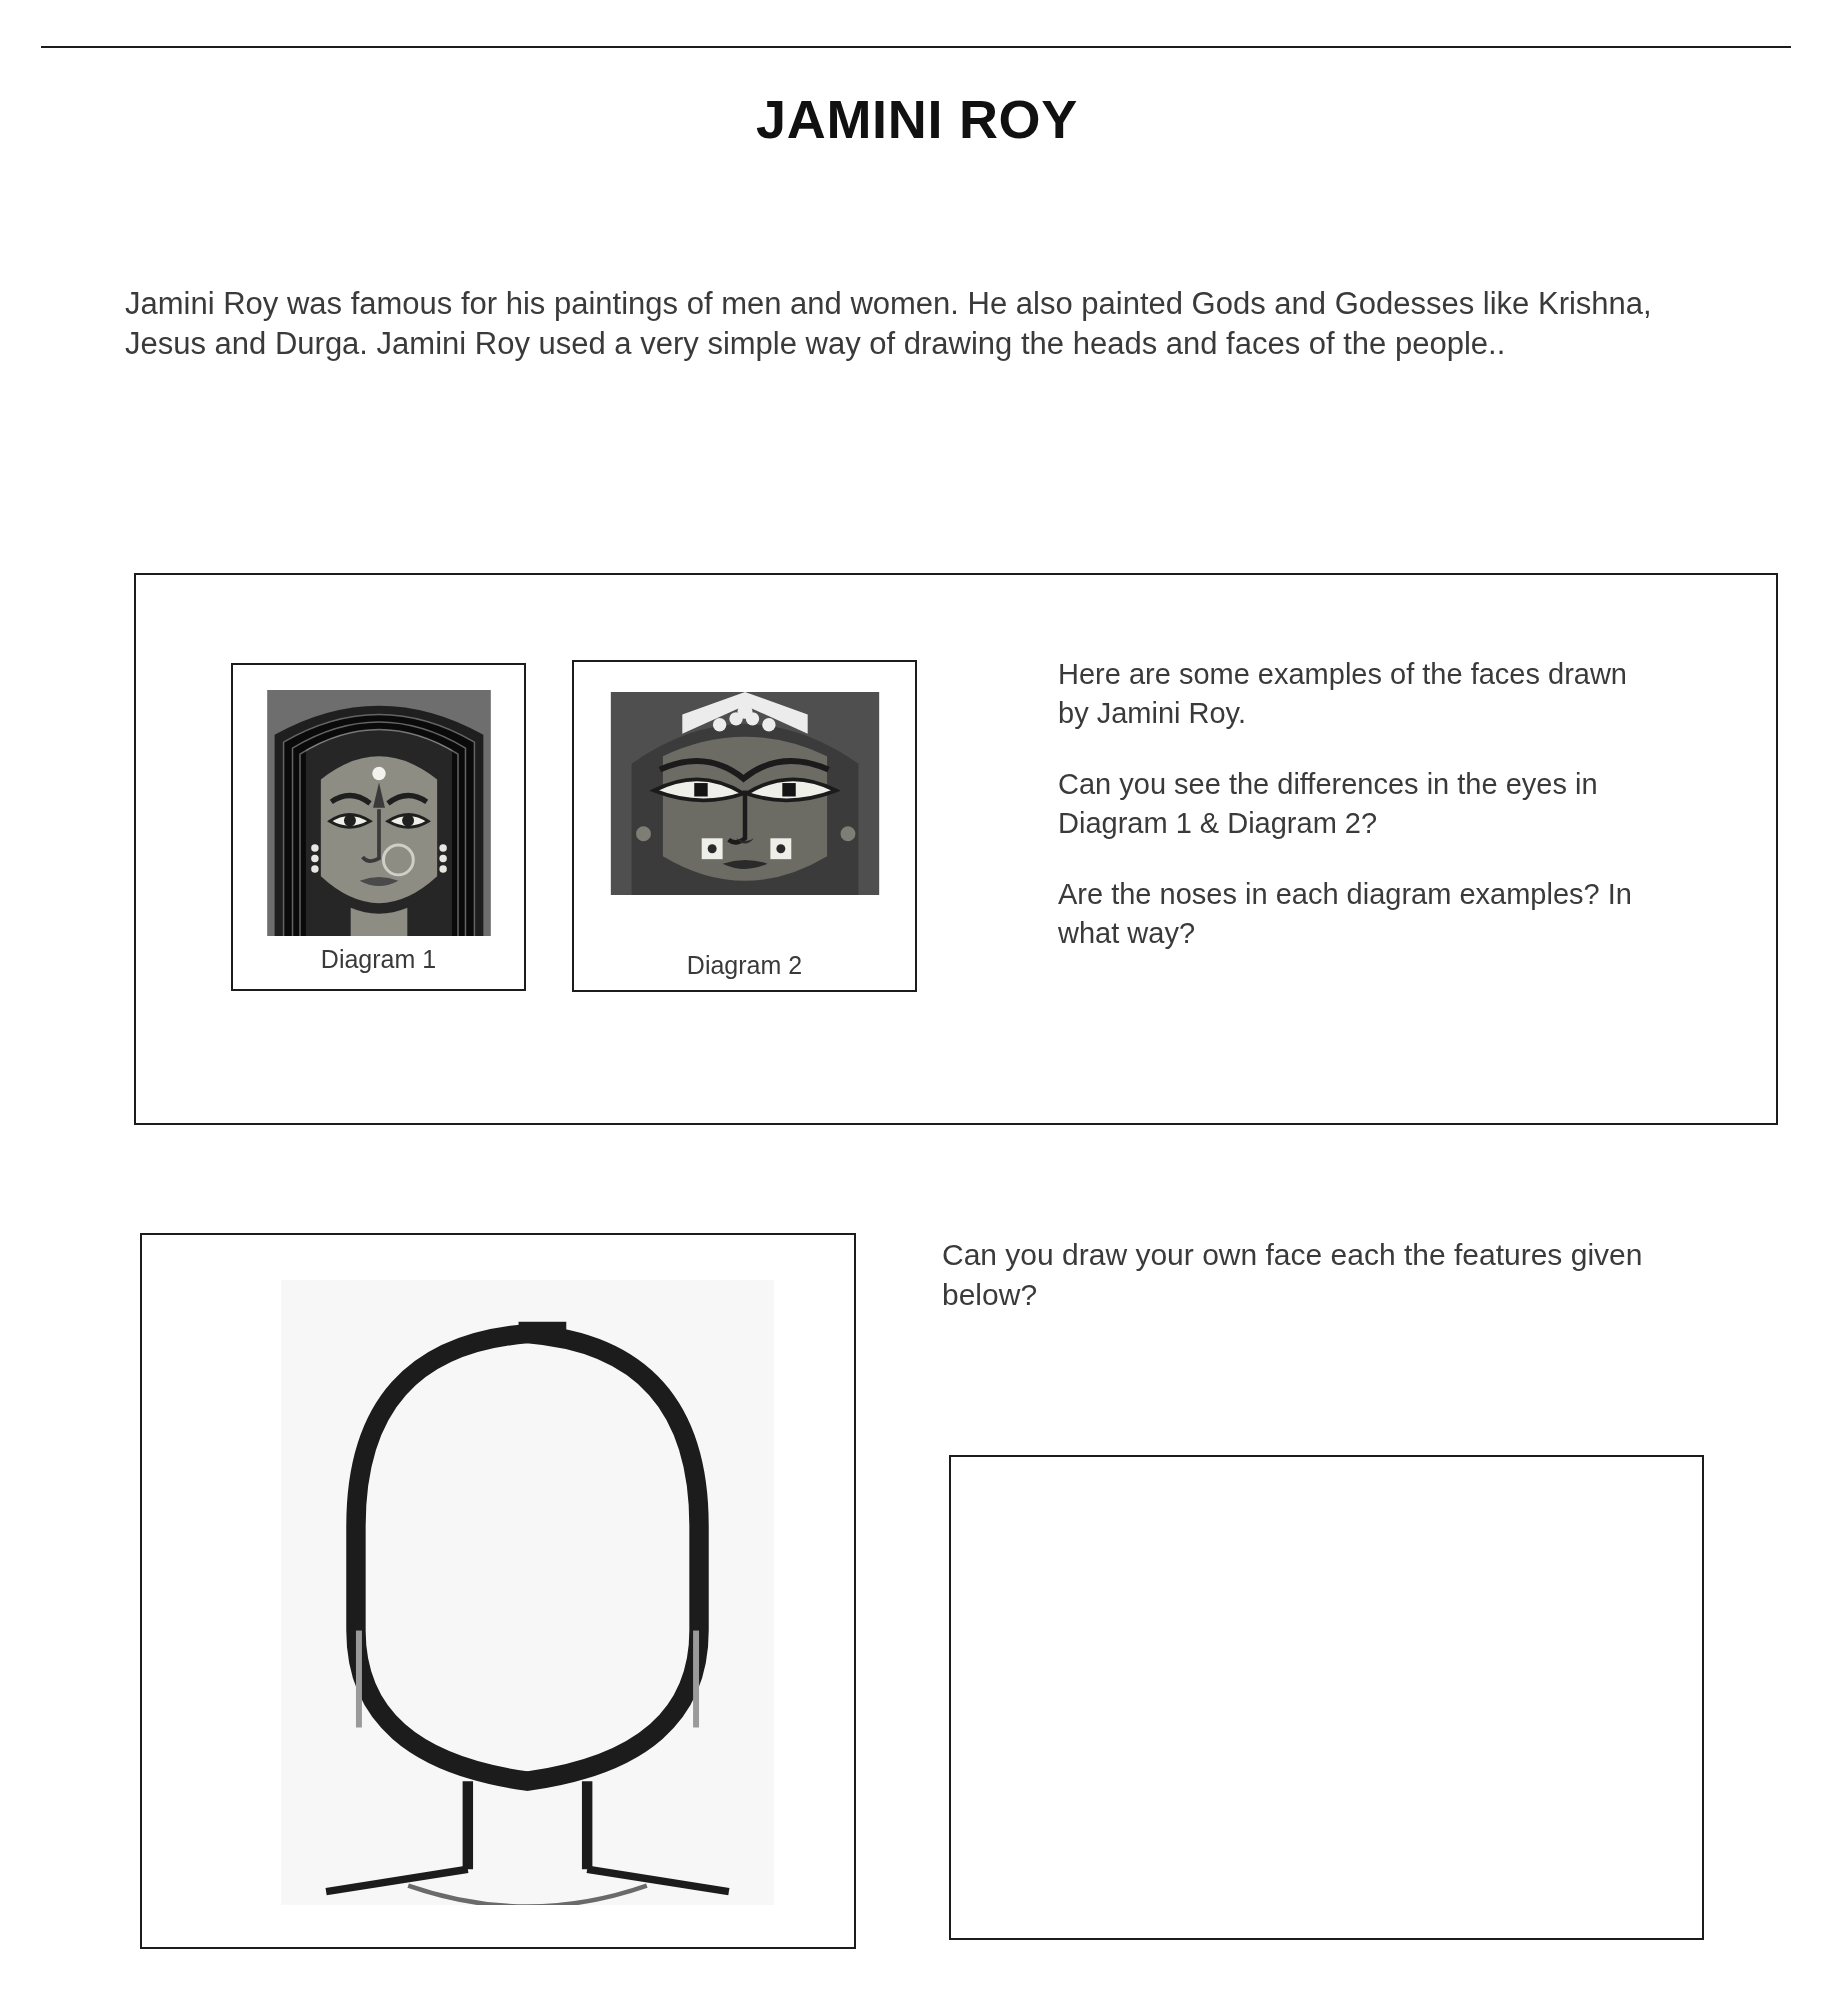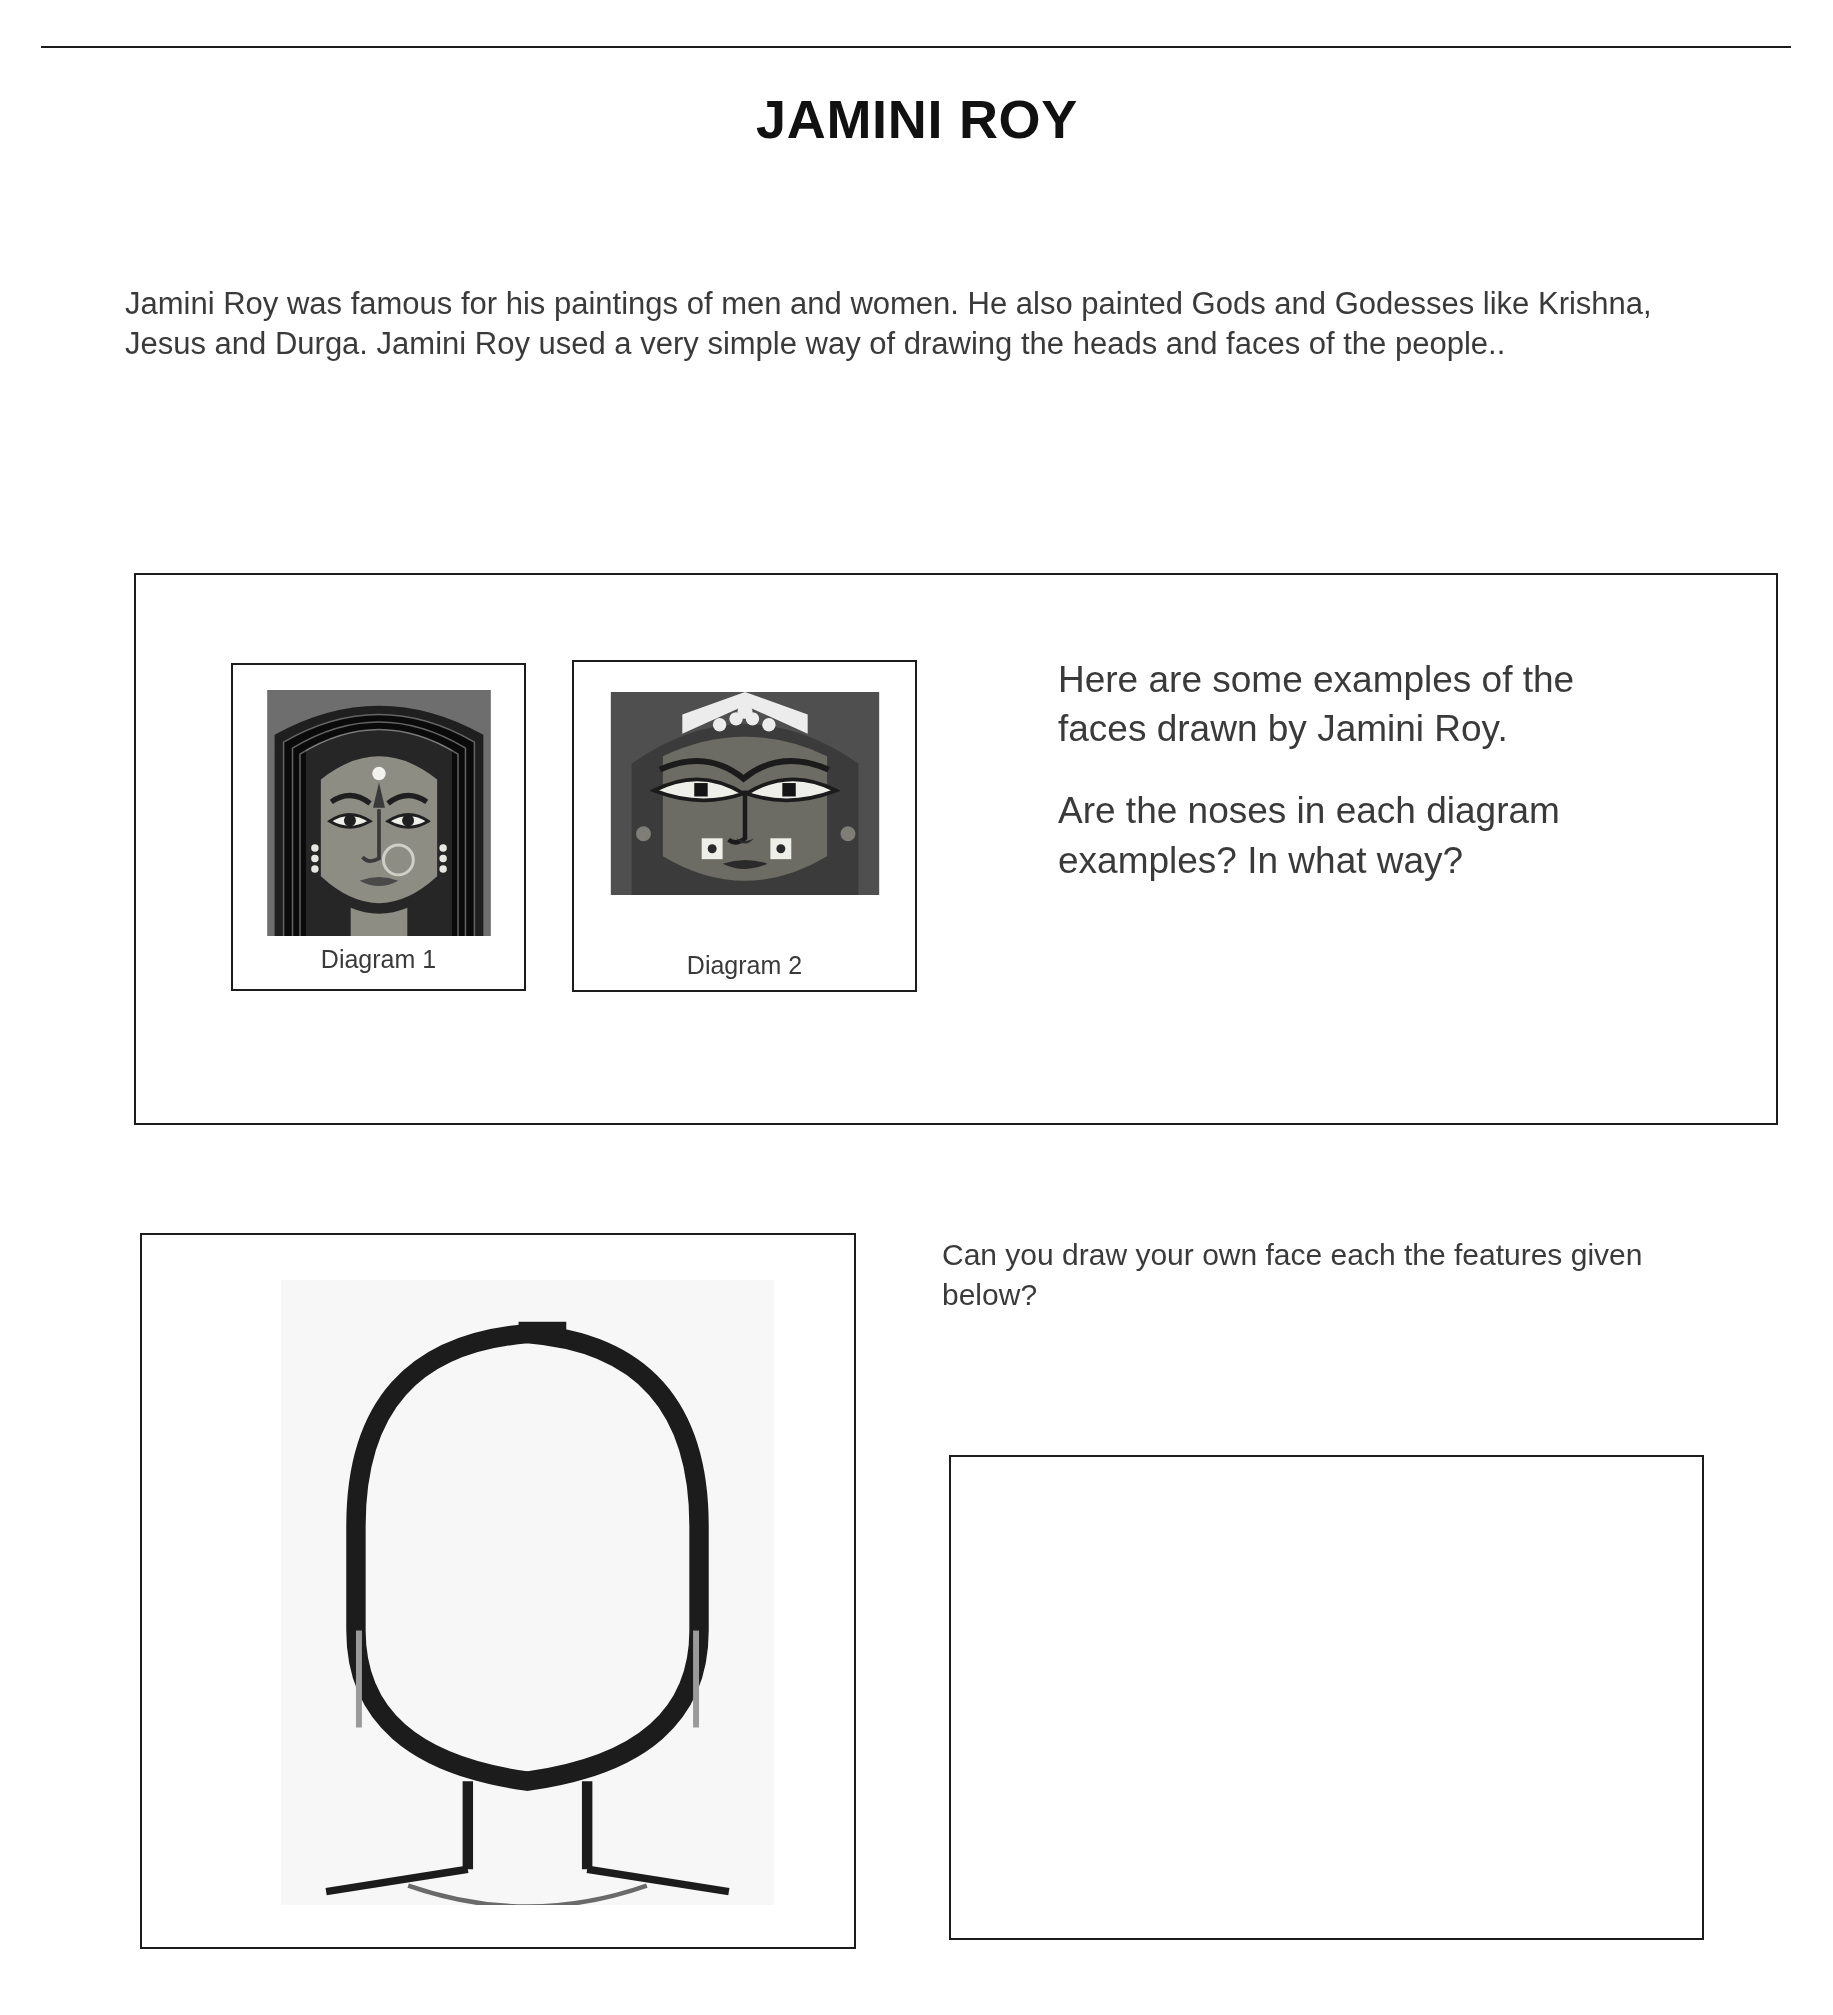--- a/index.html
+++ b/index.html
@@ -96,21 +96,21 @@
     overflow: hidden;
   }
   .fig1 .fig-img { top: 25px; width: 224px; height: 246px; }
   .fig2 .fig-img { top: 30px; width: 269px; height: 203px; }
 
   .panel-text {
     position: absolute;
     left: 1058px;
     top: 655px;
     width: 597px;
-    font-size: 37px;
+    font-size: 29px;
     line-height: 1.33;
     color: #3a3a3a;
   }
   .panel-text p { margin: 0 0 33px 0; }
   .panel-text p:last-child { margin-bottom: 0; }
 
   
   .facebox {
     position: absolute;
     left: 140px;
@@ -247,20 +247,21 @@
 
         <circle cx="44" cy="190" r="10" fill="#7e7e76"></circle>
         <circle cx="318" cy="190" r="10" fill="#7e7e76"></circle>
       </svg>
     </div>
     <div class="fig-caption">Diagram 2</div>
   </div>
 
   <div class="panel-text">
     <p>Here are some examples of the faces drawn by Jamini Roy.</p>
+    <p>Can you see the differences in the eyes in Diagram 1 &amp;  Diagram 2?</p>
     <p>Are the noses in each diagram examples? In what way?</p>
   </div>
 
   <div class="facebox">
     <div class="face-img">
       <svg viewBox="0 0 660 838" width="493" height="625" aria-hidden="true">
         <rect x="0" y="0" width="660" height="838" fill="#f7f7f7"></rect>
 
         <path d="M100 330 Q100 90 330 72 Q560 90 560 330 L560 470 Q560 640 330 672 Q100 640 100 470 Z" fill="none" stroke="#1c1c1c" stroke-width="26" stroke-linejoin="round"></path>
 

